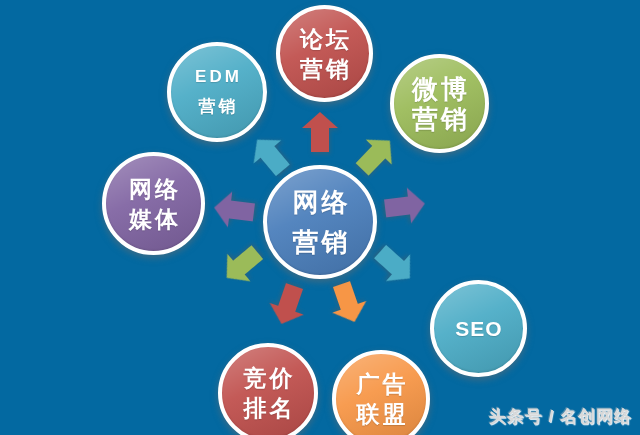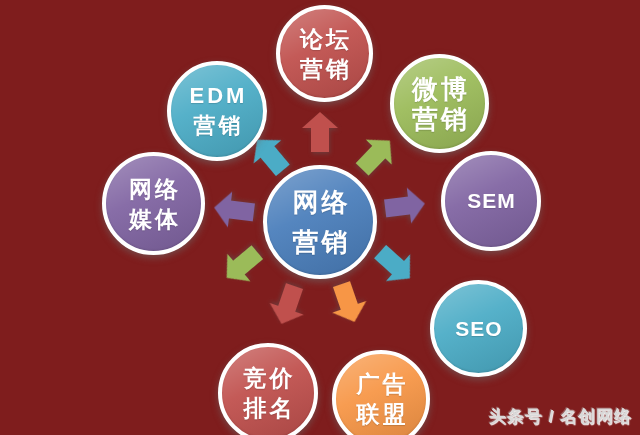--- a/index.html
+++ b/index.html
@@ -3,21 +3,21 @@
 <meta charset="utf-8">
 <style>
   html,body { margin:0; padding:0; }
   body {
     font-family: "Liberation Sans", "DejaVu Sans", sans-serif;
     background:#fff;
   }
   .stage {
     position:relative;
     width:640px; height:435px;
-    background:#7f1d1d;
+    background:#0369a1;
     overflow:hidden;
   }
 
   
   .node {
     position:absolute;
     border-radius:50%;
     border:4px solid #fff;
     box-sizing:border-box;
     display:flex; align-items:center; justify-content:center;
@@ -39,21 +39,21 @@
   .n-center .label { line-height:40px; }
 
   .n-forum   { left:276px; top:5px;   width:97px;  height:97px;  font-size:23px; }
   .n-weibo   { left:390px; top:54px;  width:99px;  height:99px;  font-size:26px; }
   .n-sem     { left:441px; top:151px; width:100px; height:100px; font-size:21px; }
   .n-seo     { left:430px; top:280px; width:97px;  height:97px;  font-size:21px; }
   .n-adunion { left:332px; top:350px; width:98px;  height:98px;  font-size:23px; }
   .n-bidding { left:218px; top:343px; width:100px; height:100px; font-size:23px; }
   .n-im      { left:118px; top:272px; width:101px; height:101px; font-size:23px; }
   .n-media   { left:102px; top:152px; width:103px; height:103px; font-size:23px; }
-  .n-edm     { left:167px; top:61px;  width:100px; height:100px; font-size:22px; }
+  .n-edm     { left:167px; top:42px;  width:100px; height:100px; font-size:17px; }
 
   .node .label { line-height:30px; }
   .n-center .label { line-height:40px; }
   .n-sem .label, .n-seo .label { letter-spacing:1px; padding-left:1px; line-height:24px; }
 
   
   .arrow {
     position:absolute;
     width:36px; height:40px;
     filter:drop-shadow(1px 2px 2px rgba(90,90,90,0.45));
@@ -135,23 +135,20 @@
     </div>
 
   <div class="node n-forum" style="--c: #C0504D;">
       <span class="label">论坛
 营销</span>
     </div>
   <div class="node n-weibo" style="--c: #9BBB59;">
       <span class="label">微博
 营销</span>
     </div>
-  <div class="node n-sem" style="--c: #8064A2;">
-      <span class="label">SEM</span>
-    </div>
   <div class="node n-seo" style="--c: #4BACC6;">
       <span class="label">SEO</span>
     </div>
   <div class="node n-adunion" style="--c: #F79646;">
       <span class="label">广告
 联盟</span>
     </div>
   <div class="node n-bidding" style="--c: #C0504D;">
       <span class="label">竞价
 排名</span>

